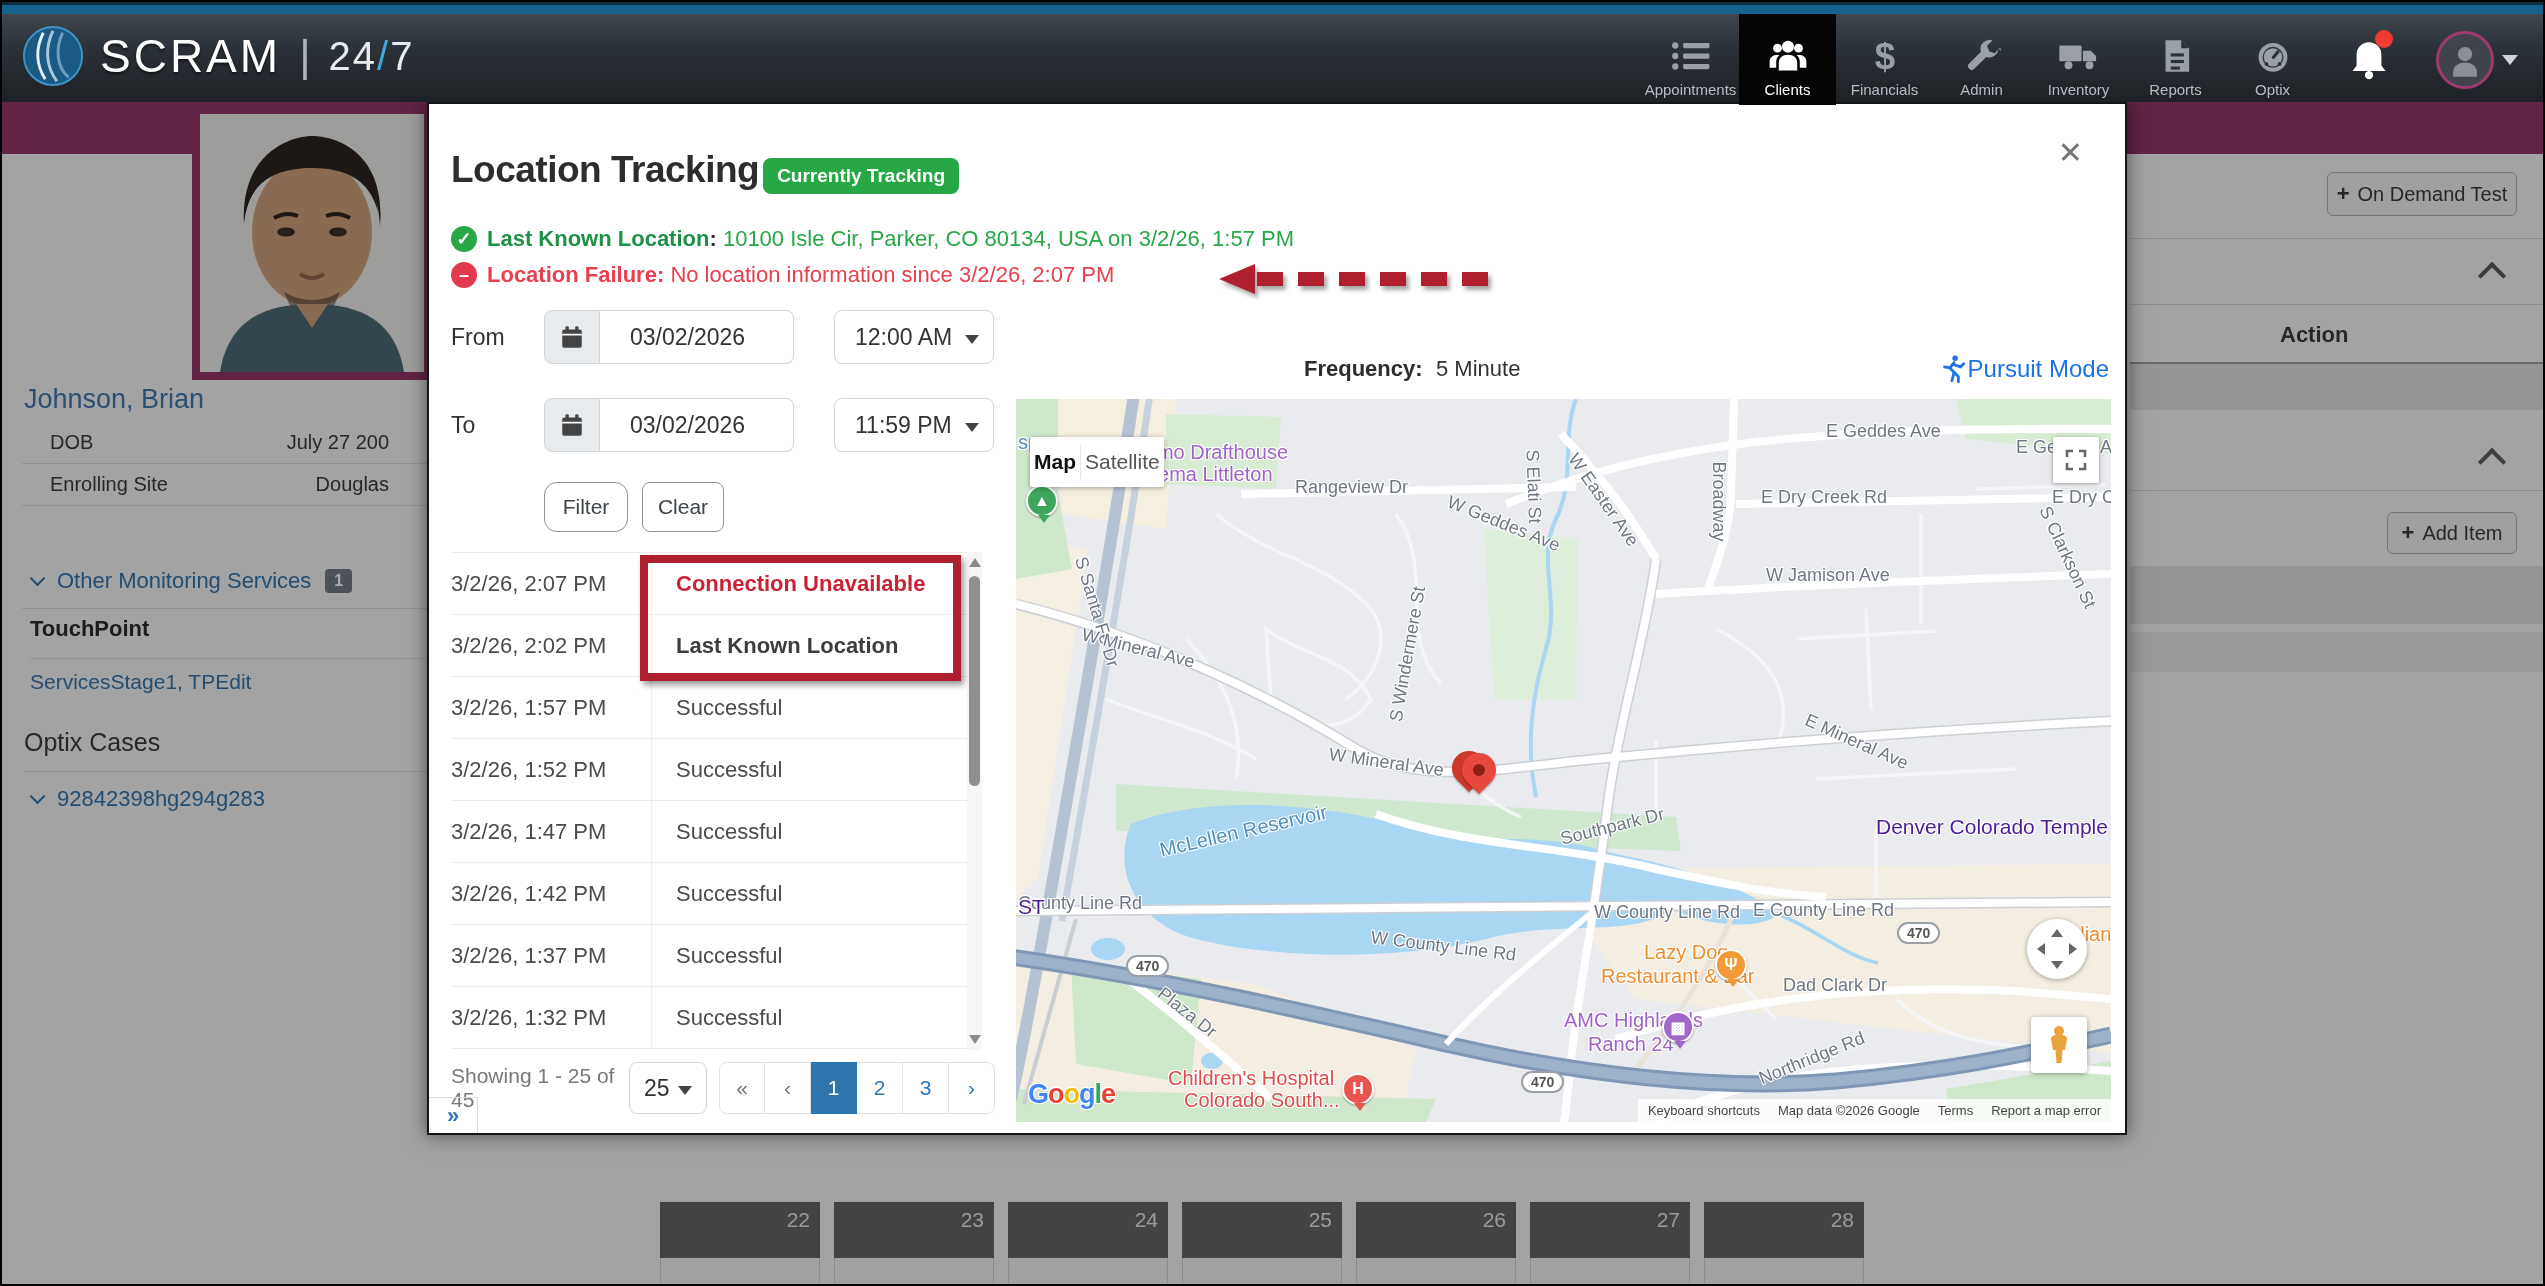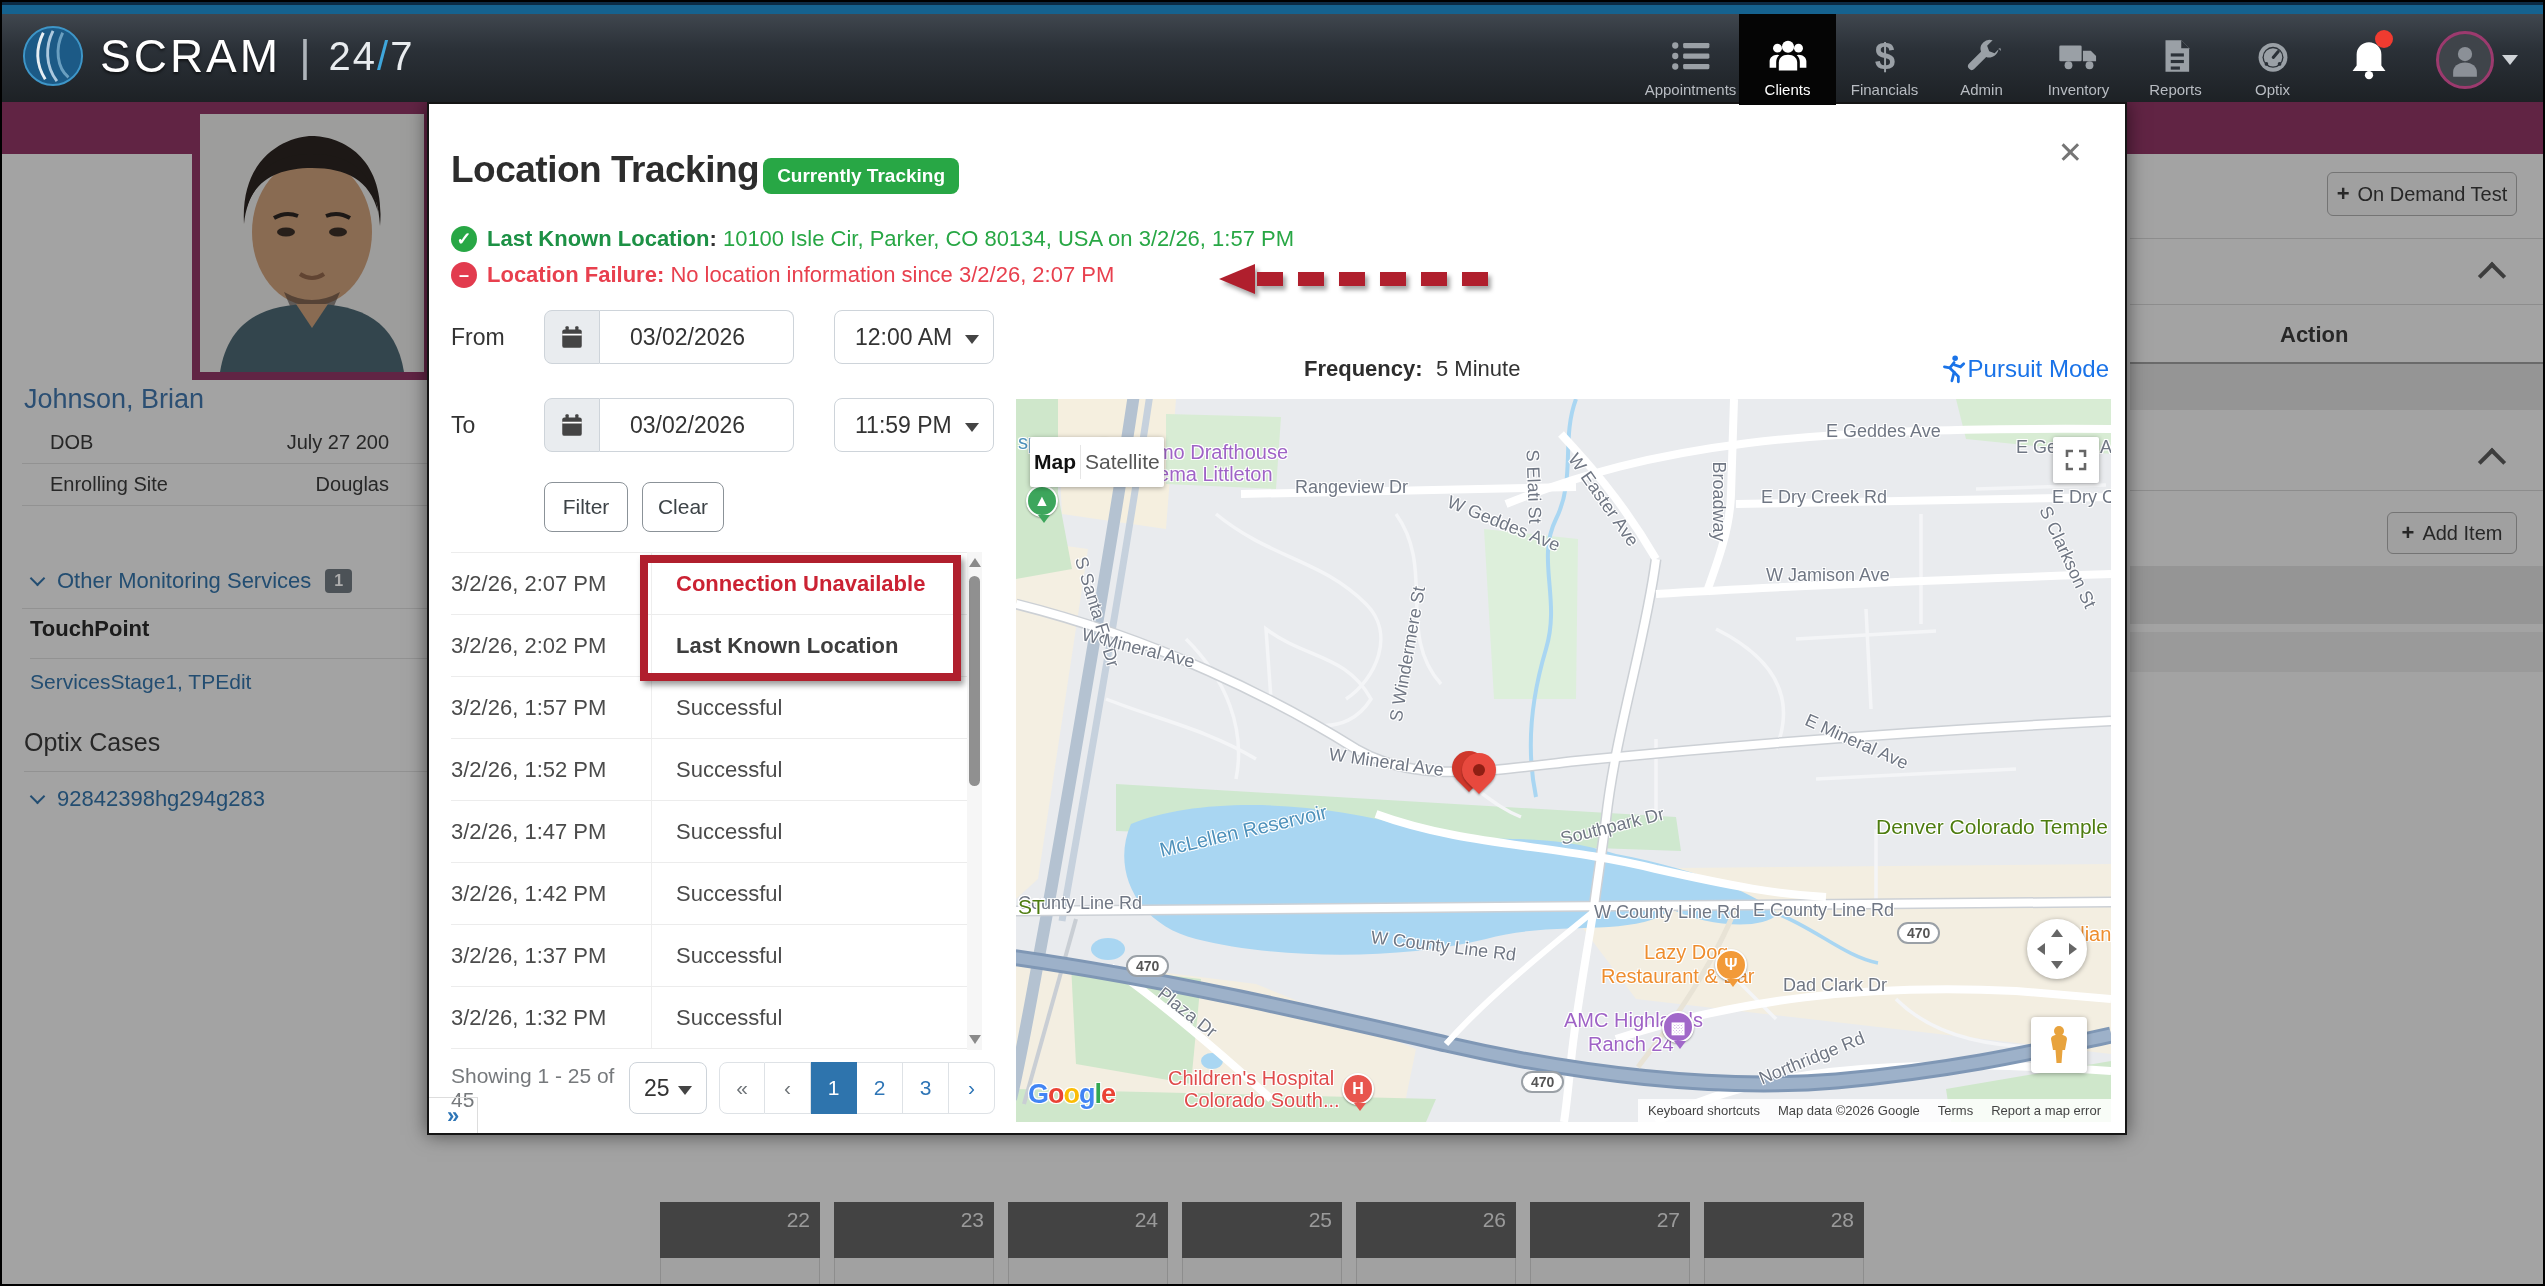--- a/index.html
+++ b/index.html
@@ -155,21 +155,21 @@
   
   .map { position:absolute; left:587px; top:295px; width:1095px; height:723px; overflow:hidden; background:#e9ebee; }
   .map svg.base { position:absolute; left:0; top:0; }
   .mlabel { position:absolute; white-space:nowrap; transform-origin:left center; z-index:2;
     text-shadow:1px 1px 0 #fff,-1px -1px 0 #fff,1px -1px 0 #fff,-1px 1px 0 #fff; }
   .lbl-road { color:#707784; font-size:18px; }
   .lbl-water { color:#4e91bb; font-size:20px; }
   .lbl-purple { color:#9f63c6; font-size:20px; }
   .lbl-orange { color:#ee8d2e; font-size:20px; }
   .lbl-red { color:#df4b4b; font-size:20px; }
-  .lbl-area { color:#4d7c0f; font-size:21px; }
+  .lbl-area { color:#4c1d95; font-size:21px; }
   .shield { position:absolute; z-index:2; background:#fff; border:2px solid #9aa0a6; border-radius:14px;
     font-size:14px; font-weight:bold; color:#555; padding:1px 8px; }
   .poi { position:absolute; width:32px; height:32px; border-radius:50%; border:2px solid #fff; z-index:3;
     display:flex; align-items:center; justify-content:center; color:#fff; font-size:16px; font-weight:bold;
     box-shadow:0 1px 2px rgba(0,0,0,.35); }
   .poi::after { content:""; position:absolute; bottom:-8px; left:10px; width:0; height:0;
     border-left:6px solid transparent; border-right:6px solid transparent; border-top:8px solid #fff; }
   .poi-purple { background:#a168c9; } .poi-purple::after { border-top-color:#a168c9; }
   .poi-orange { background:#f29a38; } .poi-orange::after { border-top-color:#f29a38; }
   .poi-red { background:#e8554e; } .poi-red::after { border-top-color:#e8554e; }
@@ -477,21 +477,21 @@
           <rect x="3" y="9" width="18" height="1.6" fill="#fff"></rect>
         </svg>
     </span>
     <input class="date-input" readonly="" value="03/02/2026" style="">
   </div>
   <div class="time-select" style="top:294px;">
     <span>11:59 PM</span>
     <span class="sel-chev"></span>
   </div>
 
-  <button class="btn-outline" style="left:115px; top:378px; width:84px;">Filter</button>
+  <button class="btn-outline" style="left:115px; top:378px; width:84px;border-radius:13px;">Filter</button>
   <button class="btn-outline" style="left:213px; top:378px; width:82px;">Clear</button>
 
   <div class="log-list">
 
       <div class="log-row">
         <span class="log-time">3/2/26, 2:07 PM</span>
         <span class="log-status status-error">Connection Unavailable</span>
       </div>
 
       <div class="log-row">

